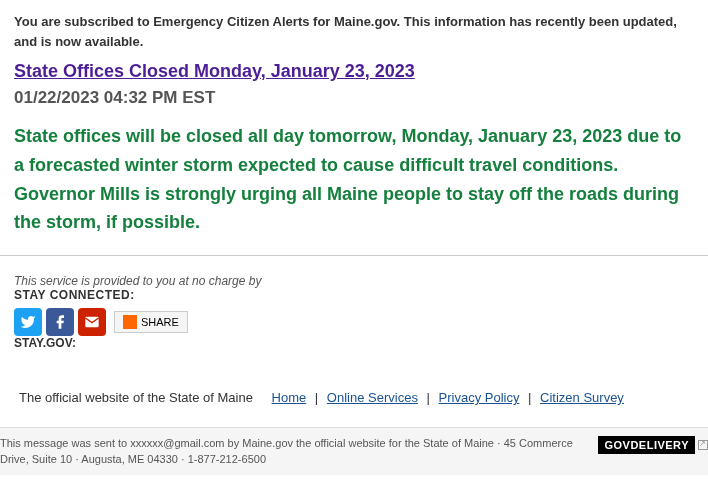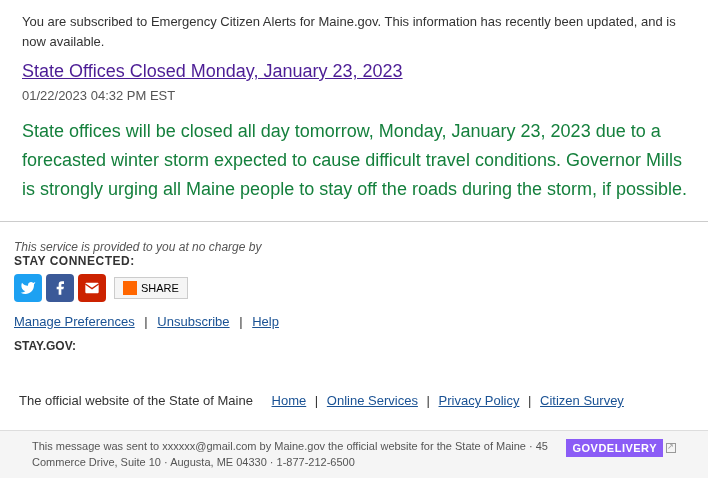--- a/index.html
+++ b/index.html
@@ -5,38 +5,39 @@
     * { margin: 0; padding: 0; box-sizing: border-box; }
     body {
       font-family: Arial, sans-serif;
       font-size: 13px;
       color: #333;
       background: #fff;
       width: 708px;
       min-height: 501px;
     }
     .main-content {
-      padding: 12px 14px 0 22px;
+      padding: 12px 14px 0 14px;
+      font-weight: bold;
     }
     .intro-text {
       font-size: 13px;
       line-height: 1.5;
       margin-bottom: 10px;
       color: #333;
     }
     .article-title {
       font-size: 18px;
       color: #4c1d95;
       text-decoration: underline;
       margin-bottom: 6px;
       display: block;
       cursor: pointer;
     }
     .article-date {
-      font-size: 13px;
+      font-size: 17px;
       color: #555;
       margin-bottom: 14px;
     }
     .article-body {
       font-size: 18px;
       line-height: 1.6;
       color: #15803d;
       margin-bottom: 18px;
     }
     .divider {
@@ -77,21 +78,20 @@
       font-size: 12px;
       font-weight: bold;
       color: #333;
       margin-bottom: 6px;
       letter-spacing: 0.5px;
     }
     .social-icons {
       display: flex;
       align-items: center;
       gap: 4px;
-      margin-bottom: 12px;
     }
     .social-icon {
       width: 28px;
       height: 28px;
       border-radius: 4px;
       display: flex;
       align-items: center;
       justify-content: center;
       cursor: pointer;
     }
@@ -155,40 +155,40 @@
       text-decoration: underline;
       cursor: pointer;
     }
     .maine-gov-links span {
       margin: 0 5px;
       color: #333;
     }
     .bottom-footer {
       background: #f5f5f5;
       border-top: 1px solid #ddd;
-      padding: 8px 32px;
+      padding: 8px 0;
       font-size: 11px;
       color: #555;
       display: flex;
       align-items: flex-start;
       justify-content: space-between;
       margin-top: 6px;
     }
     .bottom-footer-text {
       flex: 1;
       line-height: 1.4;
     }
     .govdelivery-logo {
       display: flex;
       align-items: center;
       margin-left: 12px;
       flex-shrink: 0;
     }
     .govdelivery-box {
-      background: #8b5cf6;
+      background: #000000;
       color: #fff;
       font-size: 11px;
       font-weight: bold;
       padding: 3px 6px;
       letter-spacing: 0.5px;
       white-space: nowrap;
     }
     .ext-link-icon {
       display: inline-block;
       width: 10px;
@@ -242,27 +242,20 @@
         <path d="M4 4h16c1.1 0 2 .9 2 2v12c0 1.1-.9 2-2 2H4c-1.1 0-2-.9-2-2V6c0-1.1.9-2 2-2z"></path>
         <polyline points="22,6 12,13 2,6" fill="none" stroke="#cc2200" stroke-width="2"></polyline>
       </svg>
     </div>
     <button class="share-btn">
       <span class="share-icon-box"></span>
       <span>SHARE</span>
     </button>
   </div>
 
-  <div class="subscriber-links">
-    <a class="subscriber-link">Manage Preferences</a>
-    <span> | </span>
-    <a class="subscriber-link">Unsubscribe</a>
-    <span> | </span>
-    <a class="subscriber-link">Help</a>
-  </div>
 
   <div class="maine-gov-section">
     <div class="maine-gov-label">STAY.GOV:</div>
     <div class="maine-gov-links">
       <span>The official website of the State of Maine</span>
       <span> </span>
       <a class="maine-gov-link">Home</a>
       <span> | </span>
       <a class="maine-gov-link">Online Services</a>
       <span> | </span>

